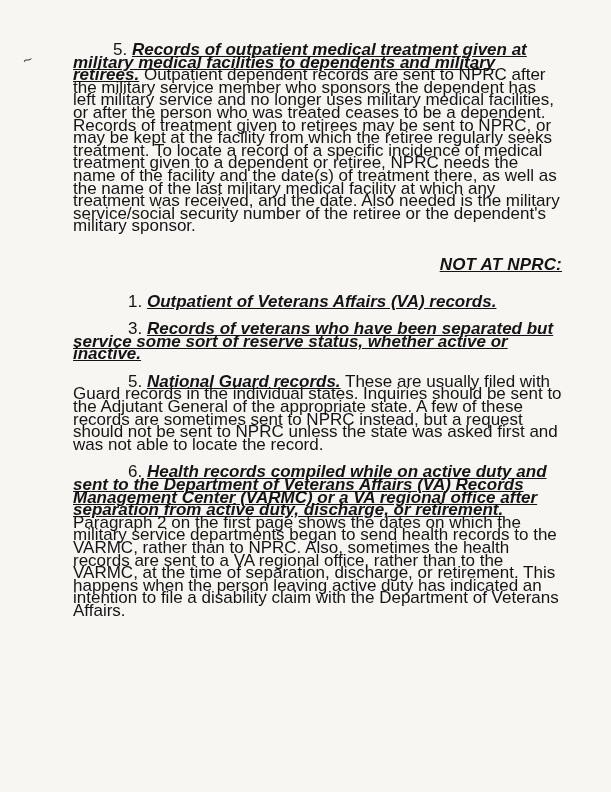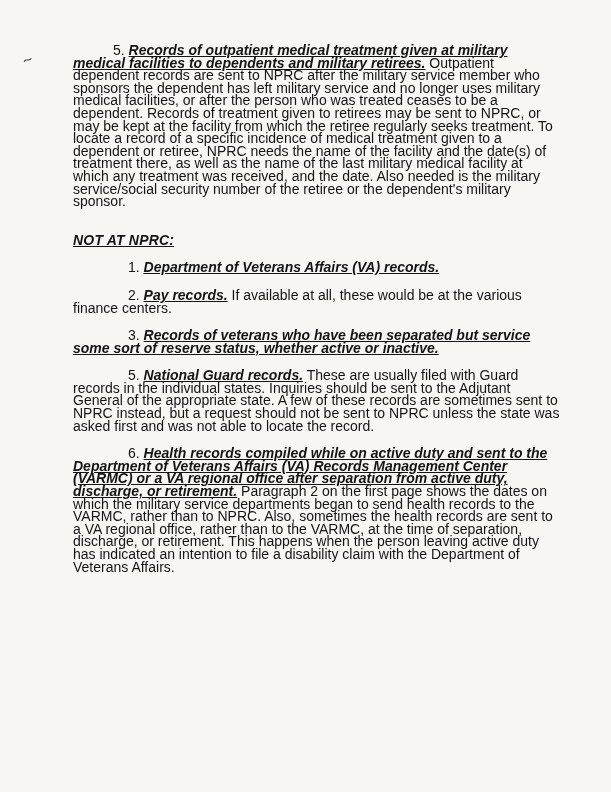--- a/index.html
+++ b/index.html
@@ -18,41 +18,42 @@
     width: 611px;
     height: 792px;
     overflow: hidden;
     background: #f7f6f2;
   }
   .content {
     position: absolute;
     left: 73px;
     top: 44px;
     width: 489px;
-    font-size: 14px;
+    font-size: 17px;
     line-height: 12.6px;
     text-align: left;
   }
   p { margin: 0; padding: 0; }
   .emph {
     font-weight: bold;
     font-style: italic;
     text-decoration: underline;
   }
   .num {
     font-style: normal;
     font-weight: normal;
   }
   .para.intro {
     text-indent: 40px;
   }
   .heading {
     margin-top: 26px;
-    margin-bottom: 15px;
+    margin-bottom: 24px;
     letter-spacing: 0.2px;
+    text-align: right;
   }
   .item {
     text-indent: 55px;
     margin-top: 15px;
   }
   .margin-mark {
     position: absolute;
     left: 22px;
     top: 52px;
     font-size: 13px;
@@ -67,23 +68,22 @@
 <div class="page">
 
   <span class="margin-mark">~</span>
 
   <div class="content">
 
     <p class="para intro"><span class="num">5.</span> <span class="emph">Records of outpatient medical treatment given at military medical facilities to dependents and military retirees.</span> <span>Outpatient dependent records are sent to NPRC after the military service member who sponsors the dependent has left military service and no longer uses military medical facilities, or after the person who was treated ceases to be a dependent. Records of treatment given to retirees may be sent to NPRC, or may be kept at the facility from which the retiree regularly seeks treatment. To locate a record of a specific incidence of medical treatment given to a dependent or retiree, NPRC needs the name of the facility and the date(s) of treatment there, as well as the name of the last military medical facility at which any treatment was received, and the date. Also needed is the military service/social security number of the retiree or the dependent's military sponsor.</span></p>
 
     <p class="heading emph">NOT AT NPRC:</p>
 
-    <p class="item"><span class="num">1.</span> <span class="emph">Department of Veterans Affairs (VA) records.</span> <span></span></p>
+    <p class="item"><span class="num">1.</span> <span class="emph">Outpatient of Veterans Affairs (VA) records.</span> <span></span></p>
 
-    <p class="item"><span class="num">2.</span> <span class="emph">Pay records.</span> <span>If available at all, these would be at the various finance centers.</span></p>
 
     <p class="item"><span class="num">3.</span> <span class="emph">Records of veterans who have been separated but service some sort of reserve status, whether active or inactive.</span> <span></span></p>
 
 
     <p class="item"><span class="num">5.</span> <span class="emph">National Guard records.</span> <span>These are usually filed with Guard records in the individual states. Inquiries should be sent to the Adjutant General of the appropriate state. A few of these records are sometimes sent to NPRC instead, but a request should not be sent to NPRC unless the state was asked first and was not able to locate the record.</span></p>
 
     <p class="item"><span class="num">6.</span> <span class="emph">Health records compiled while on active duty and sent to the Department of Veterans Affairs (VA) Records Management Center (VARMC) or a VA regional office after separation from active duty, discharge, or retirement.</span> <span>Paragraph 2 on the first page shows the dates on which the military service departments began to send health records to the VARMC, rather than to NPRC. Also, sometimes the health records are sent to a VA regional office, rather than to the VARMC, at the time of separation, discharge, or retirement. This happens when the person leaving active duty has indicated an intention to file a disability claim with the Department of Veterans Affairs.</span></p>
 
   </div>
 </div>

